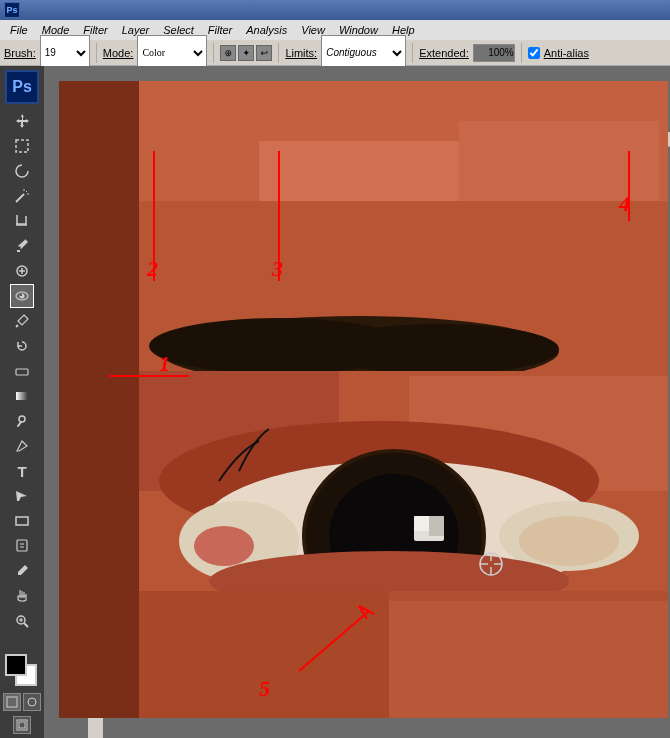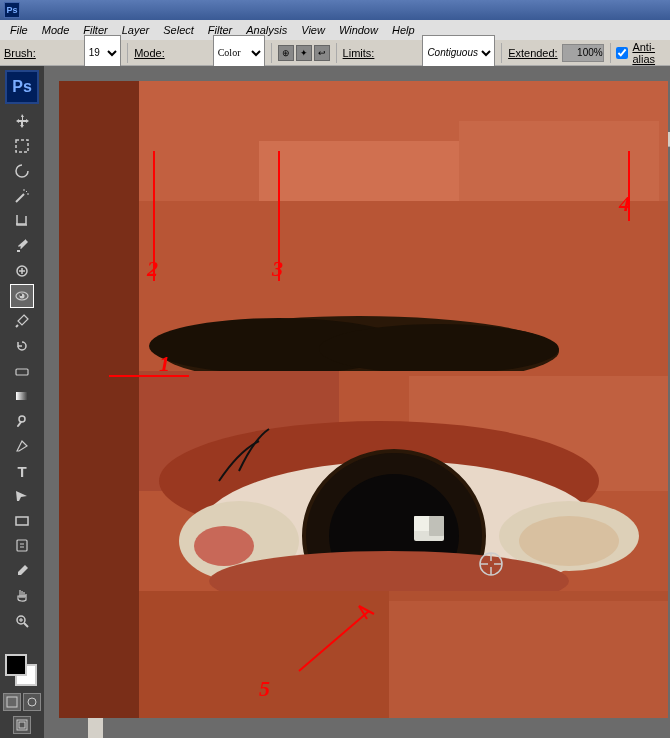--- a/index.html
+++ b/index.html
@@ -50,25 +50,25 @@
       background: #d4d0c8;
       display: flex;
       align-items: center;
       padding: 0 4px;
       gap: 4px;
       border-bottom: 1px solid #aaa;
     }
     .opt-label { font-size: 11px; color: #000; text-decoration: underline; }
     .opt-select {
       height: 36px; font-size: 10px;
-      background: #fff; border: 1px solid #888; margin-left: 44px;
+      background: #fff; border: 1px solid #888;
     }
     .opt-input {
       width: 42px; height: 18px; font-size: 10px;
-      background: #a3a3a3; border: 1px solid #888;
+      background: #737373; border: 1px solid #888;
       text-align: right;
     }
     .opt-separator { width: 1px; height: 20px; background: #aaa; margin: 0 2px; }
     .opt-checkbox { width: 12px; height: 12px; }
 
     
     #ruler-h {
       position: absolute;
       left: 44px; top: 66px;
       width: calc(100% - 44px);

